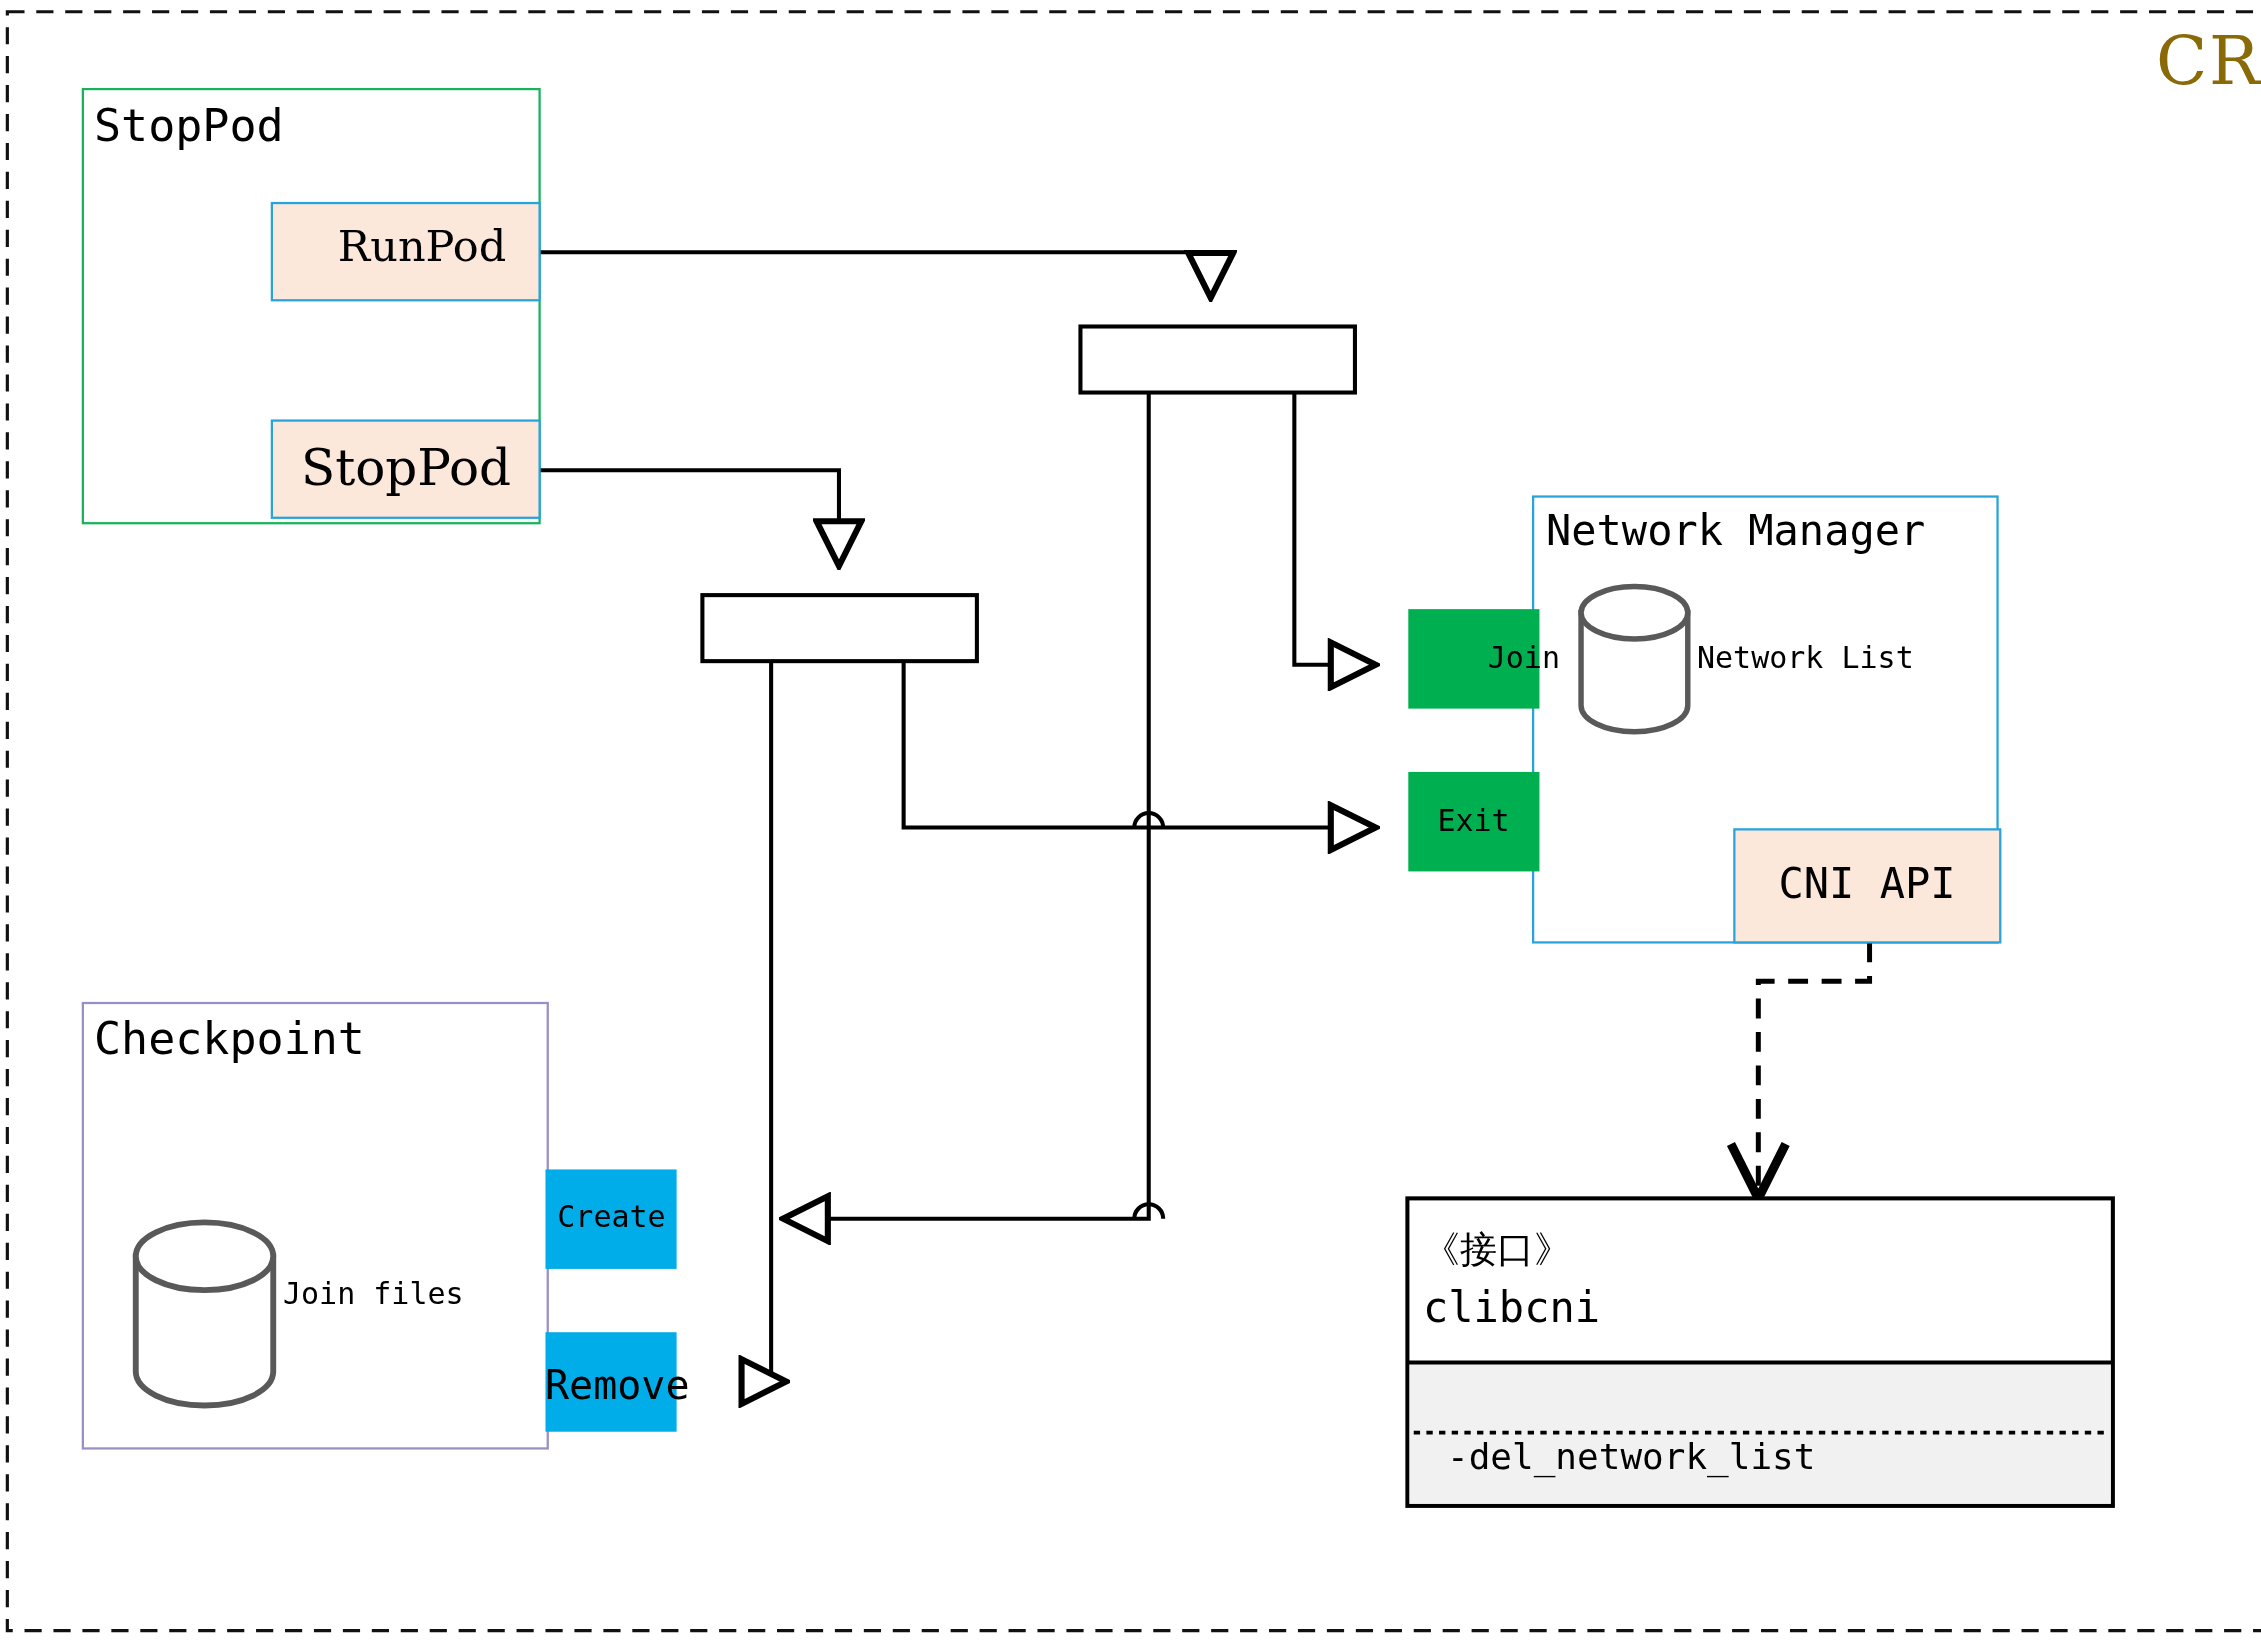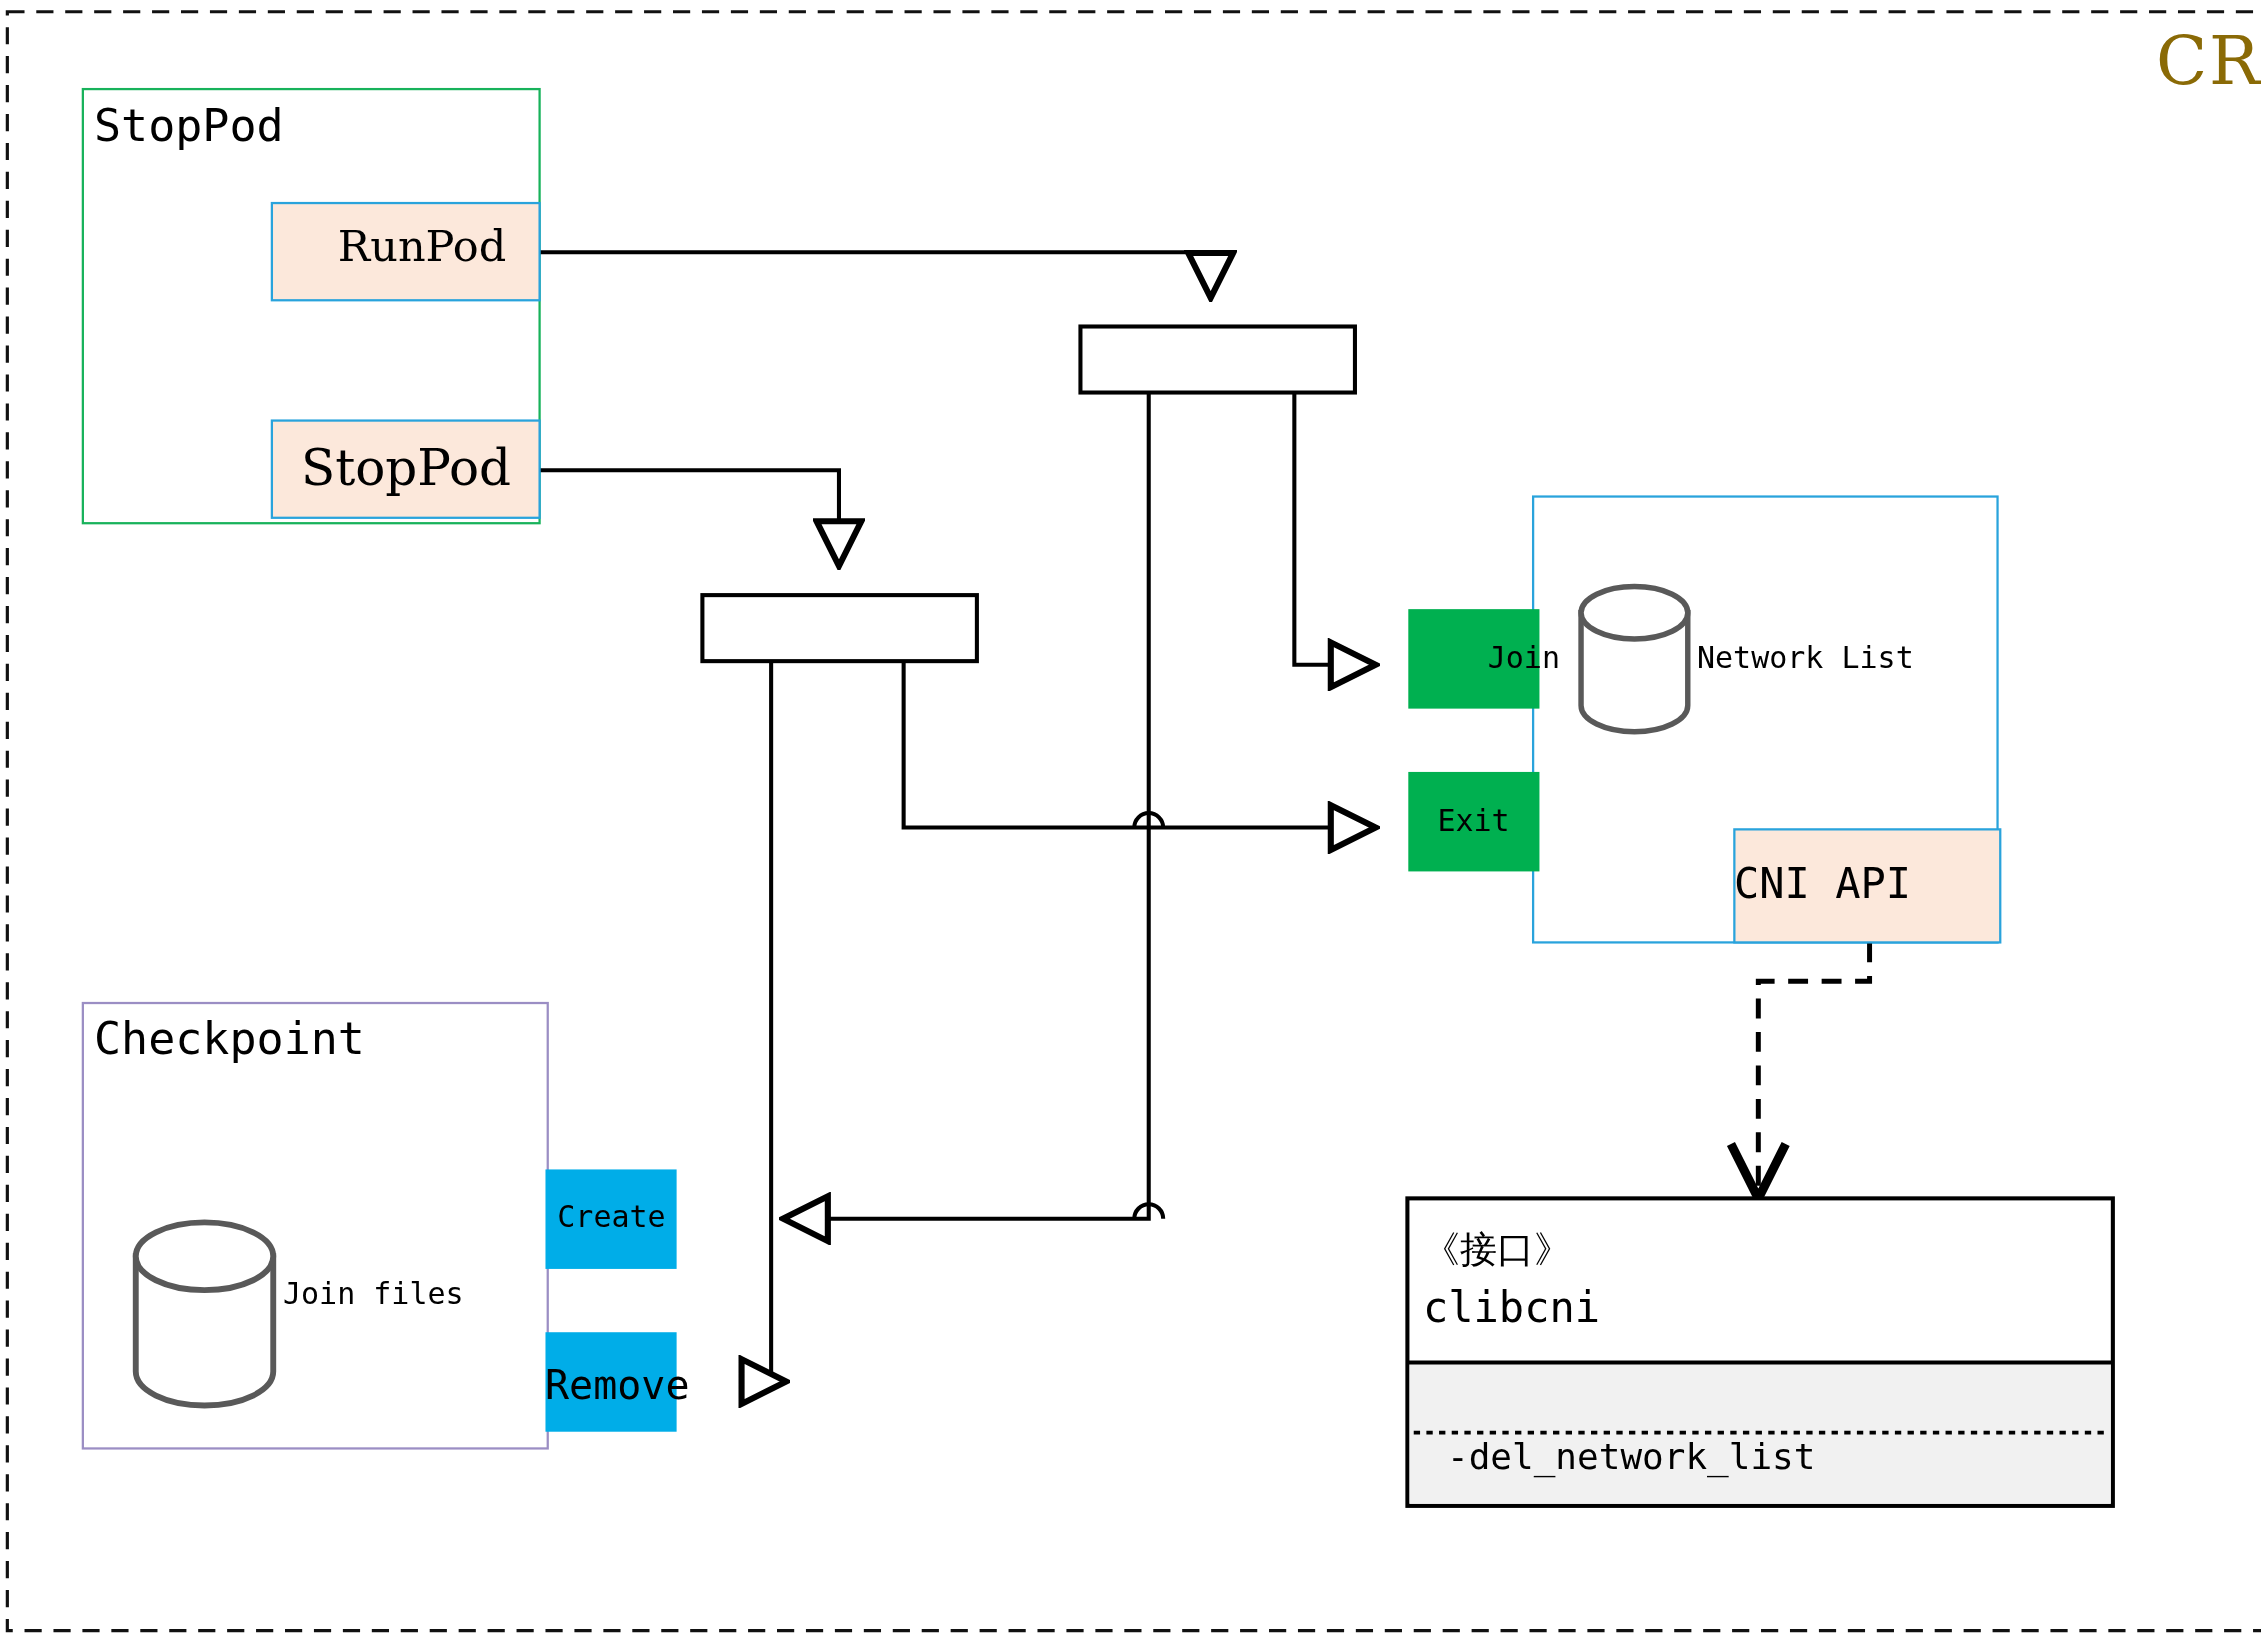--- a/index.html
+++ b/index.html
@@ -95,28 +95,29 @@
   <div class="lbl serif" style="left:272px;top:439px;width:268px;text-align:center;font-size:50px;">StopPod</div>
 
   <div class="lbl mono" style="left:94px;top:1012px;font-size:45px;">Checkpoint</div>
 
   <div class="lbl mono" style="left:283px;top:1276px;font-size:30px;">Join files</div>
 
   <div class="lbl mono" style="left:545px;top:1199px;width:133px;text-align:center;font-size:30px;">Create</div>
 
   <div class="lbl mono" style="left:545px;top:1362px;width:131px;text-align:center;font-size:40px;">Remove</div>
 
+  <div class="lbl mono" style="left:1546px;top:506px;font-size:42px;">Network Manager</div>
 
   <div class="lbl mono" style="left:1697px;top:640px;font-size:30px;">Network List</div>
 
   <div class="lbl mono" style="left:1408px;top:640px;width:152px;text-align:right;font-size:30px;">Join</div>
 
   <div class="lbl mono" style="left:1408px;top:803px;width:131px;text-align:center;font-size:30px;">Exit</div>
 
-  <div class="lbl mono" style="left:1734px;top:859px;width:266px;font-size:42px;">CNI API</div>
+  <div class="lbl mono" style="left:1734px;top:859px;width:266px;text-align:center;font-size:42px;">CNI API</div>
 
   <div class="lbl mono" style="left:1423px;top:1225px;font-size:37px;">《接口》</div>
 
   <div class="lbl mono" style="left:1423px;top:1283px;font-size:42px;">clibcni</div>
 
 
   <div class="lbl mono" style="left:1447px;top:1436px;font-size:36px;">-del_network_list</div>
 
 </div>
 

